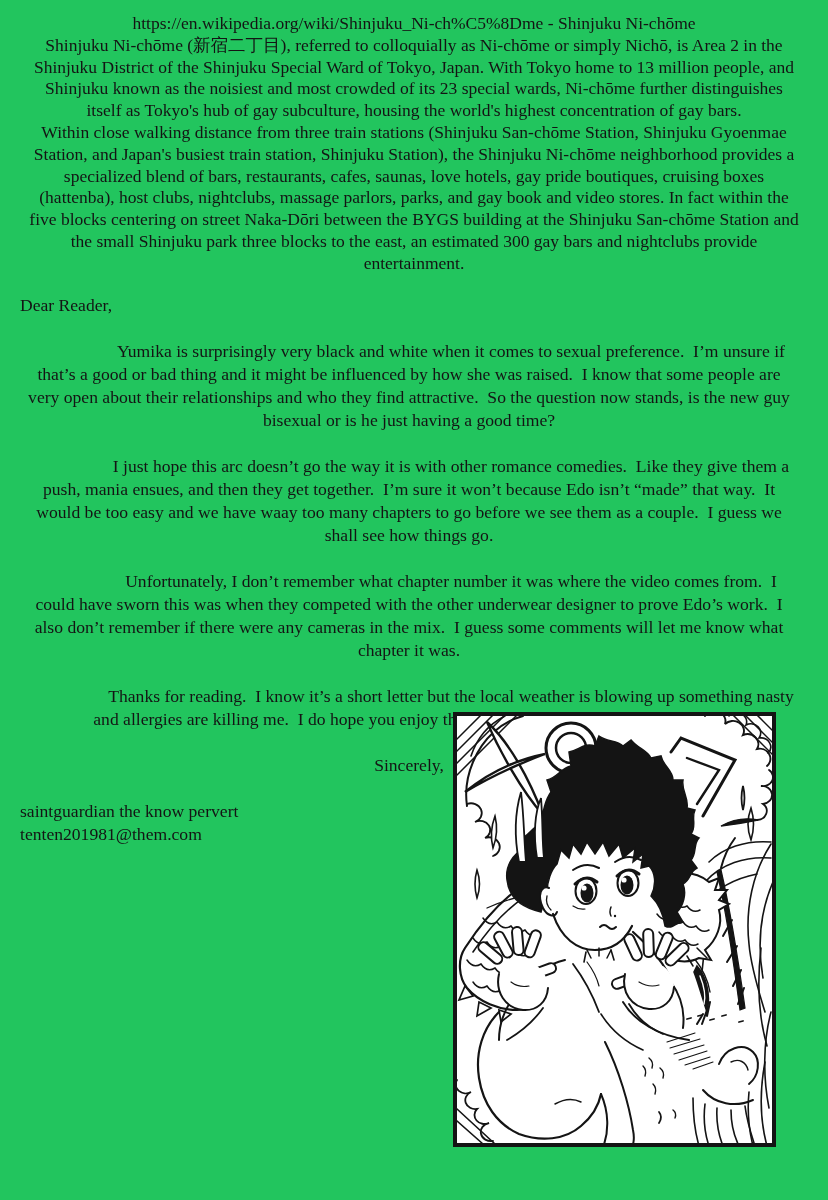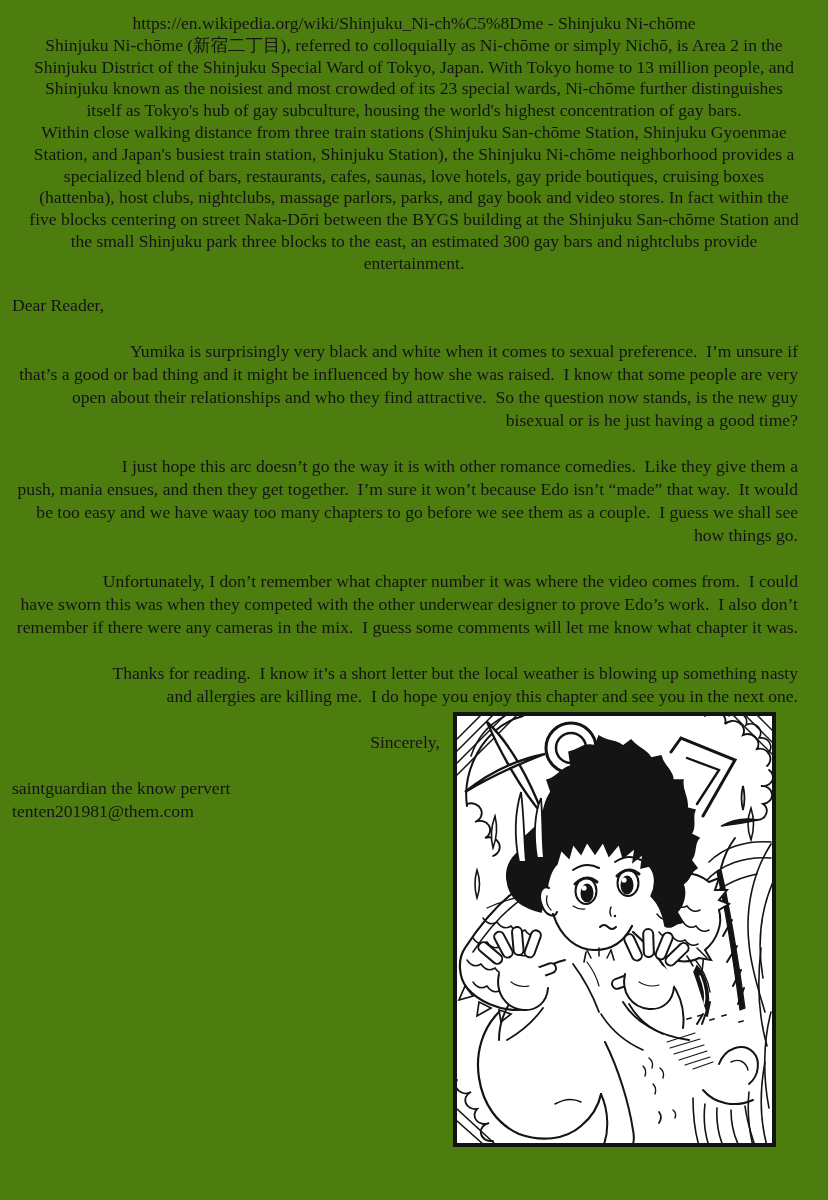--- a/index.html
+++ b/index.html
@@ -1,30 +1,30 @@
 <!DOCTYPE html>
 <html><head>
 <meta charset="utf-8">
 <style>
   html,body{margin:0;padding:0;}
   body{
     width:828px;height:1200px;overflow:hidden;background:#ffffff;
     font-family:"Liberation Serif","DejaVu Serif",serif;color:#141414;
     position:relative;
   }
-  .page{position:relative;width:828px;height:1200px;background:#4d7c0f;}
+  .page{position:relative;width:828px;height:1200px;background:#22c55e;}
   .header-block{
     margin:0 26px;padding-top:13px;text-align:center;
     font-size:17.5px;line-height:21.8px;
   }
   .header-block p{margin:0;white-space:normal;}
-  .letter{margin:0 30px 0 12px;font-size:17.6px;line-height:23px;}
+  .letter{margin:0 30px 0 20px;font-size:17.6px;line-height:23px;}
   .salutation{margin-top:19px;}
   .letter p.body-para{
-    margin:23px 0 0 0;text-indent:84px;white-space:pre-wrap;text-align:right;
+    margin:23px 0 0 0;text-indent:84px;white-space:pre-wrap;text-align:center;
   }
   .closing{margin-top:23px;text-align:center;}
   .signature{margin-top:23px;}
   .signature div{line-height:23px;}
   .panel{
     position:absolute;left:453px;top:712px;width:323px;height:435px;
   }
   .panel svg{display:block;width:323px;height:435px;}
 </style>
 </head>

